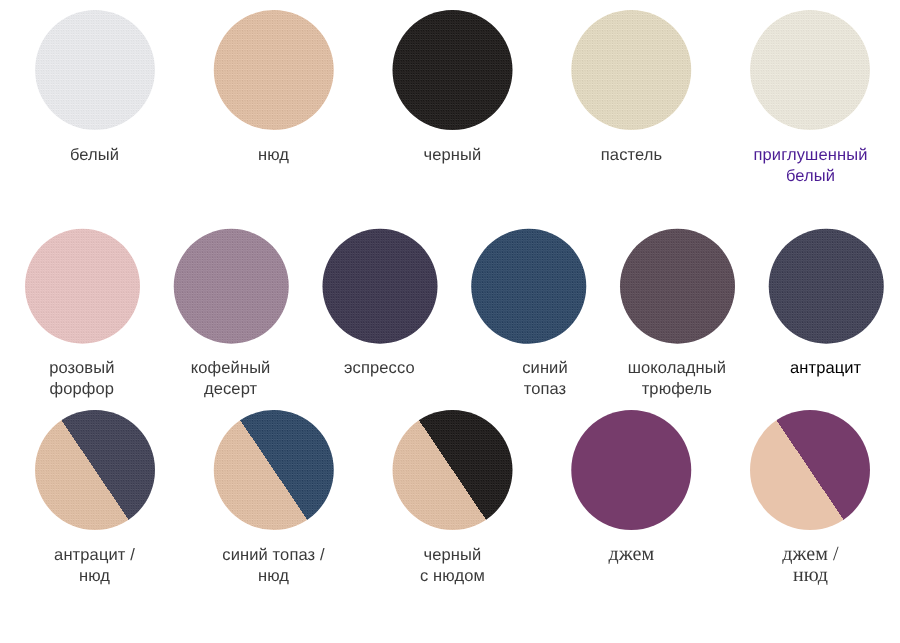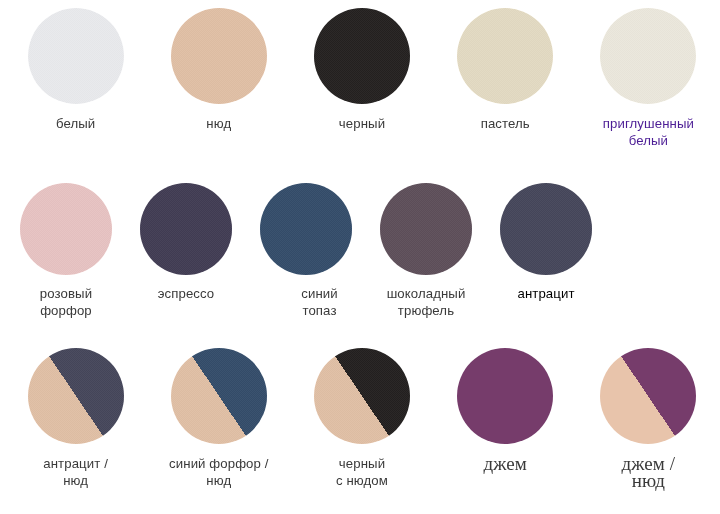--- a/index.html
+++ b/index.html
@@ -60,37 +60,37 @@
     text-align: center;
     color: #3a3a3a;
     font-size: 13.2px;
     line-height: 16.5px;
     letter-spacing: 0.1px;
     white-space: pre-line;
     font-family: "Liberation Sans", sans-serif;
   }
   .caption.serif {
     font-family: "Liberation Serif", serif;
-    font-size: 19px;
+    font-size: 16px;
   }
 
   
   #row-1 { top: 8px; }
   #row-1 .swatch-cell { width: 144px; }
   #row-1 .disc { width: 96px; height: 96px; }
   #row-1 .caption { margin-top: 12px; }
 
   
   #row-2 { top: 183px; }
   #row-2 .swatch-cell { width: 120px; }
   #row-2 .disc { width: 92px; height: 92px; }
   #row-2 .caption { margin-top: 11px; }
 
   
-  #row-3 { top: 348px; }
+  #row-3 { top: 328px; }
   #row-3 .swatch-cell { width: 144px; }
   #row-3 .disc { width: 96px; height: 96px; }
   #row-3 .caption { margin-top: 12px; }
 
   #row-1 .swatch-cell:nth-child(1) { margin-left: 4px; }
   #row-2 .swatch-cell:nth-child(1) { margin-left: 6px; }
   #row-3 .swatch-cell:nth-child(1) { margin-left: 4px; }
 </style>
 </head>
 <body style="background: rgb(255, 255, 255);">
@@ -132,20 +132,27 @@
   <div class="swatch-row" id="row-2">
       <div class="swatch-cell">
         <div class="disc-wrap">
           <div class="disc textured" style="background: rgb(239, 199, 198);"></div>
         </div>
         <div class="caption" style="color: rgb(58, 58, 58);">розовый
 форфор</div>
       </div>
       <div class="swatch-cell">
         <div class="disc-wrap">
+          <div class="disc textured" style="background: rgb(158, 131, 152);"></div>
+        </div>
+        <div class="caption" style="color: rgb(58, 58, 58);">кофейный
+десерт</div>
+      </div>
+      <div class="swatch-cell">
+        <div class="disc-wrap">
           <div class="disc textured" style="background: rgb(54, 48, 74);"></div>
         </div>
         <div class="caption" style="color: rgb(58, 58, 58);">эспрессо</div>
       </div>
       <div class="swatch-cell">
         <div class="disc-wrap">
           <div class="disc textured" style="background: rgb(39, 67, 100);"></div>
         </div>
         <div class="caption" style="color: rgb(58, 58, 58); margin-left: 27px;">синий
 топаз</div>
@@ -169,21 +176,21 @@
         <div class="disc-wrap">
           <div class="disc textured" style="background: linear-gradient(56deg, rgb(232, 195, 166) 0%, rgb(232, 195, 166) 50%, rgb(59, 60, 82) 50%, rgb(59, 60, 82) 100%);"></div>
         </div>
         <div class="caption" style="color: rgb(58, 58, 58);">антрацит /
 нюд</div>
       </div>
       <div class="swatch-cell">
         <div class="disc-wrap">
           <div class="disc textured" style="background: linear-gradient(56deg, rgb(232, 195, 166) 0%, rgb(232, 195, 166) 50%, rgb(39, 67, 100) 50%, rgb(39, 67, 100) 100%);"></div>
         </div>
-        <div class="caption" style="color: rgb(58, 58, 58);">синий форфор /
+        <div class="caption" style="color: rgb(58, 58, 58);">синий топаз /
 нюд</div>
       </div>
       <div class="swatch-cell">
         <div class="disc-wrap">
           <div class="disc textured" style="background: linear-gradient(56deg, rgb(232, 195, 166) 0%, rgb(232, 195, 166) 50%, rgb(20, 17, 16) 50%, rgb(20, 17, 16) 100%);"></div>
         </div>
         <div class="caption" style="color: rgb(58, 58, 58);">черный
 с нюдом</div>
       </div>
       <div class="swatch-cell">

